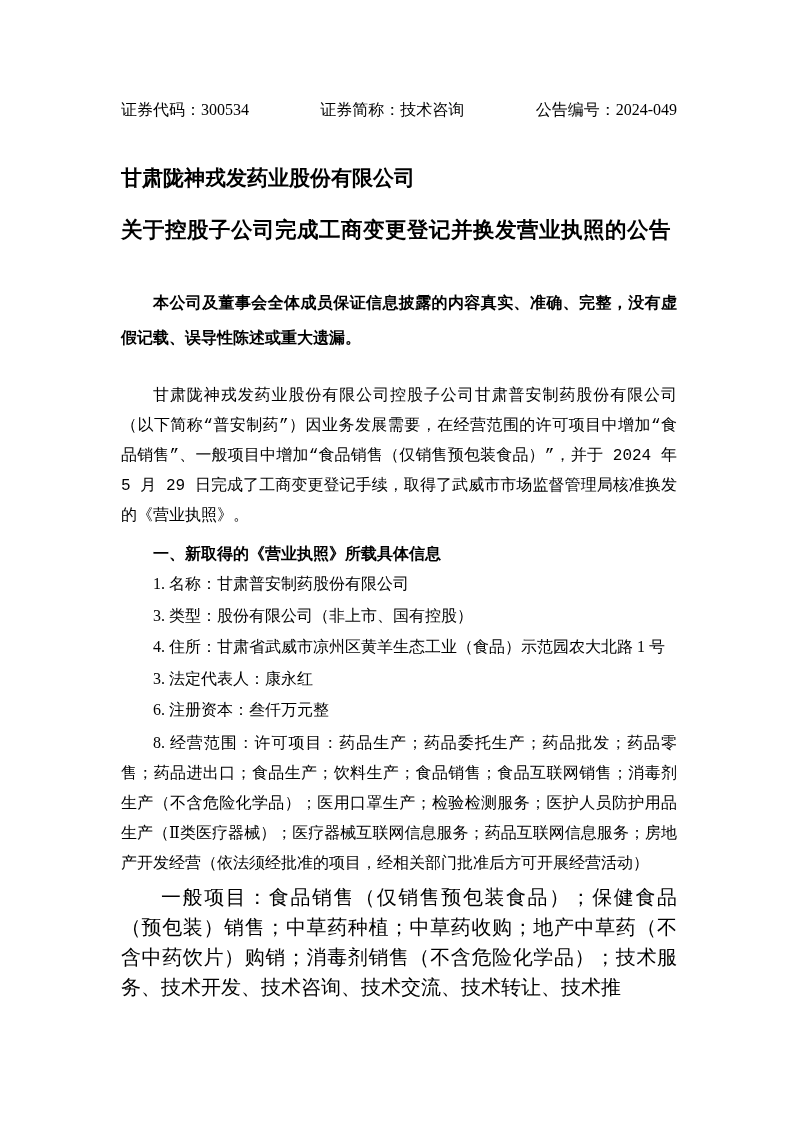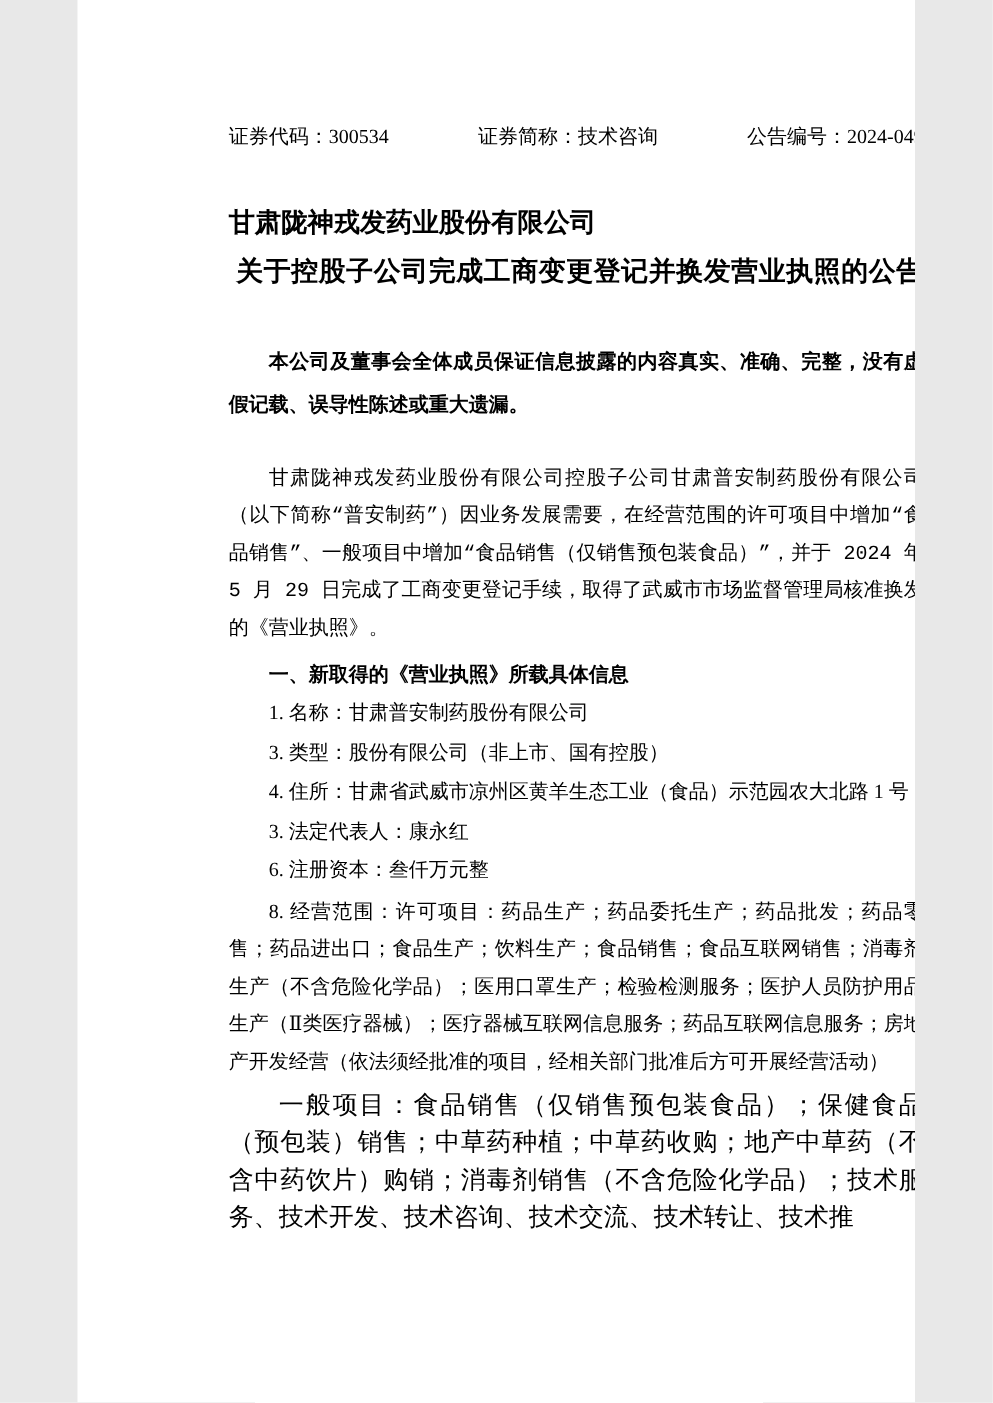--- a/index.html
+++ b/index.html
@@ -1,18 +1,18 @@
 <!DOCTYPE html>
 <html><head>
 <meta charset="utf-8">
 <style>
   html, body { margin: 0; padding: 0; background: #e8e8e8; }
   .page {
     position: relative;
-    width: 670px;
+    width: 794px;
     height: 1122px;
     margin: 0 auto;
     background: #ffffff;
     color: #000000;
     font-family: "Liberation Serif", "DejaVu Serif", serif;
     overflow: hidden;
   }
   .content {
     position: absolute;
     left: 121px;
@@ -29,22 +29,22 @@
     white-space: nowrap;
   }
   .title-company {
     margin: 44px 0 0 0;
     text-align: left;
     font-size: 21px;
     font-weight: bold;
     line-height: 28px;
   }
   .title-subject {
-    margin: 11px 0 0 0;
-    text-align: right;
+    margin: 24px 0 0 0;
+    text-align: left;
     font-size: 21.5px;
     font-weight: bold;
     line-height: 28px;
     letter-spacing: 0.5px;
   }
   .statement {
     margin: 41px 0 0 0;
     font-size: 16px;
     font-weight: bold;
     line-height: 35px;

